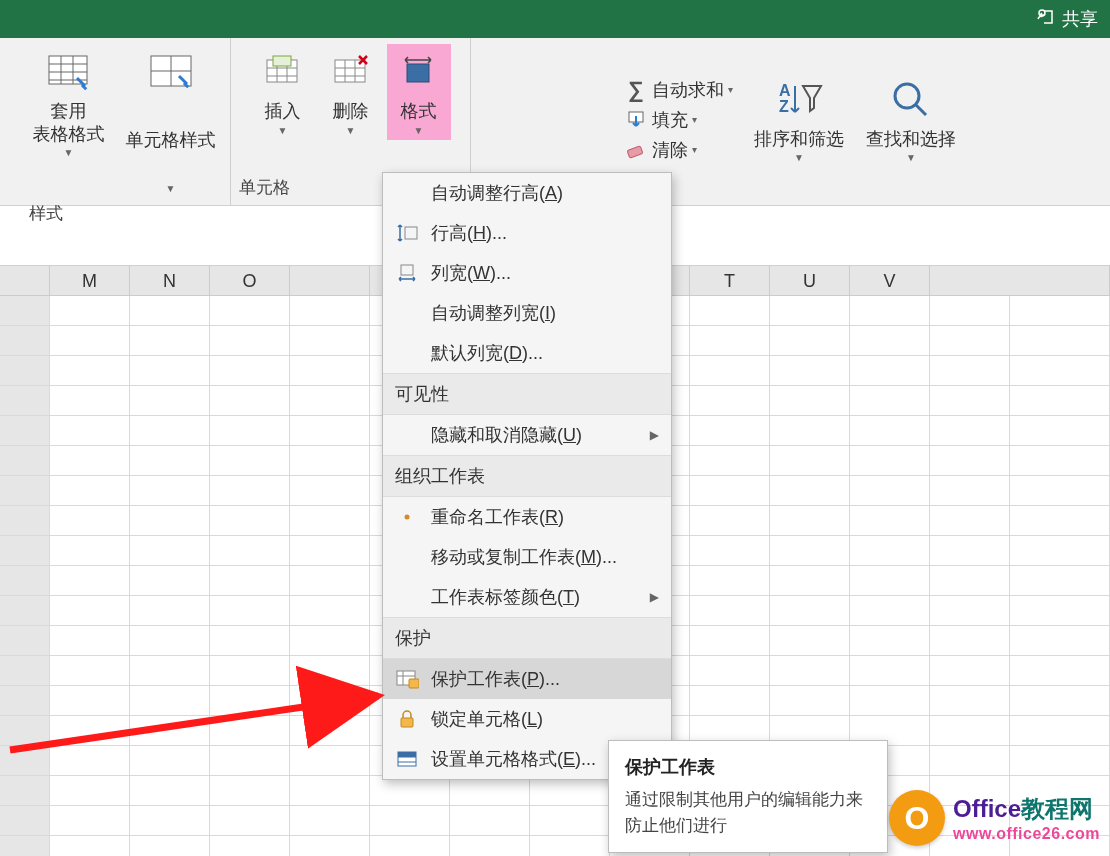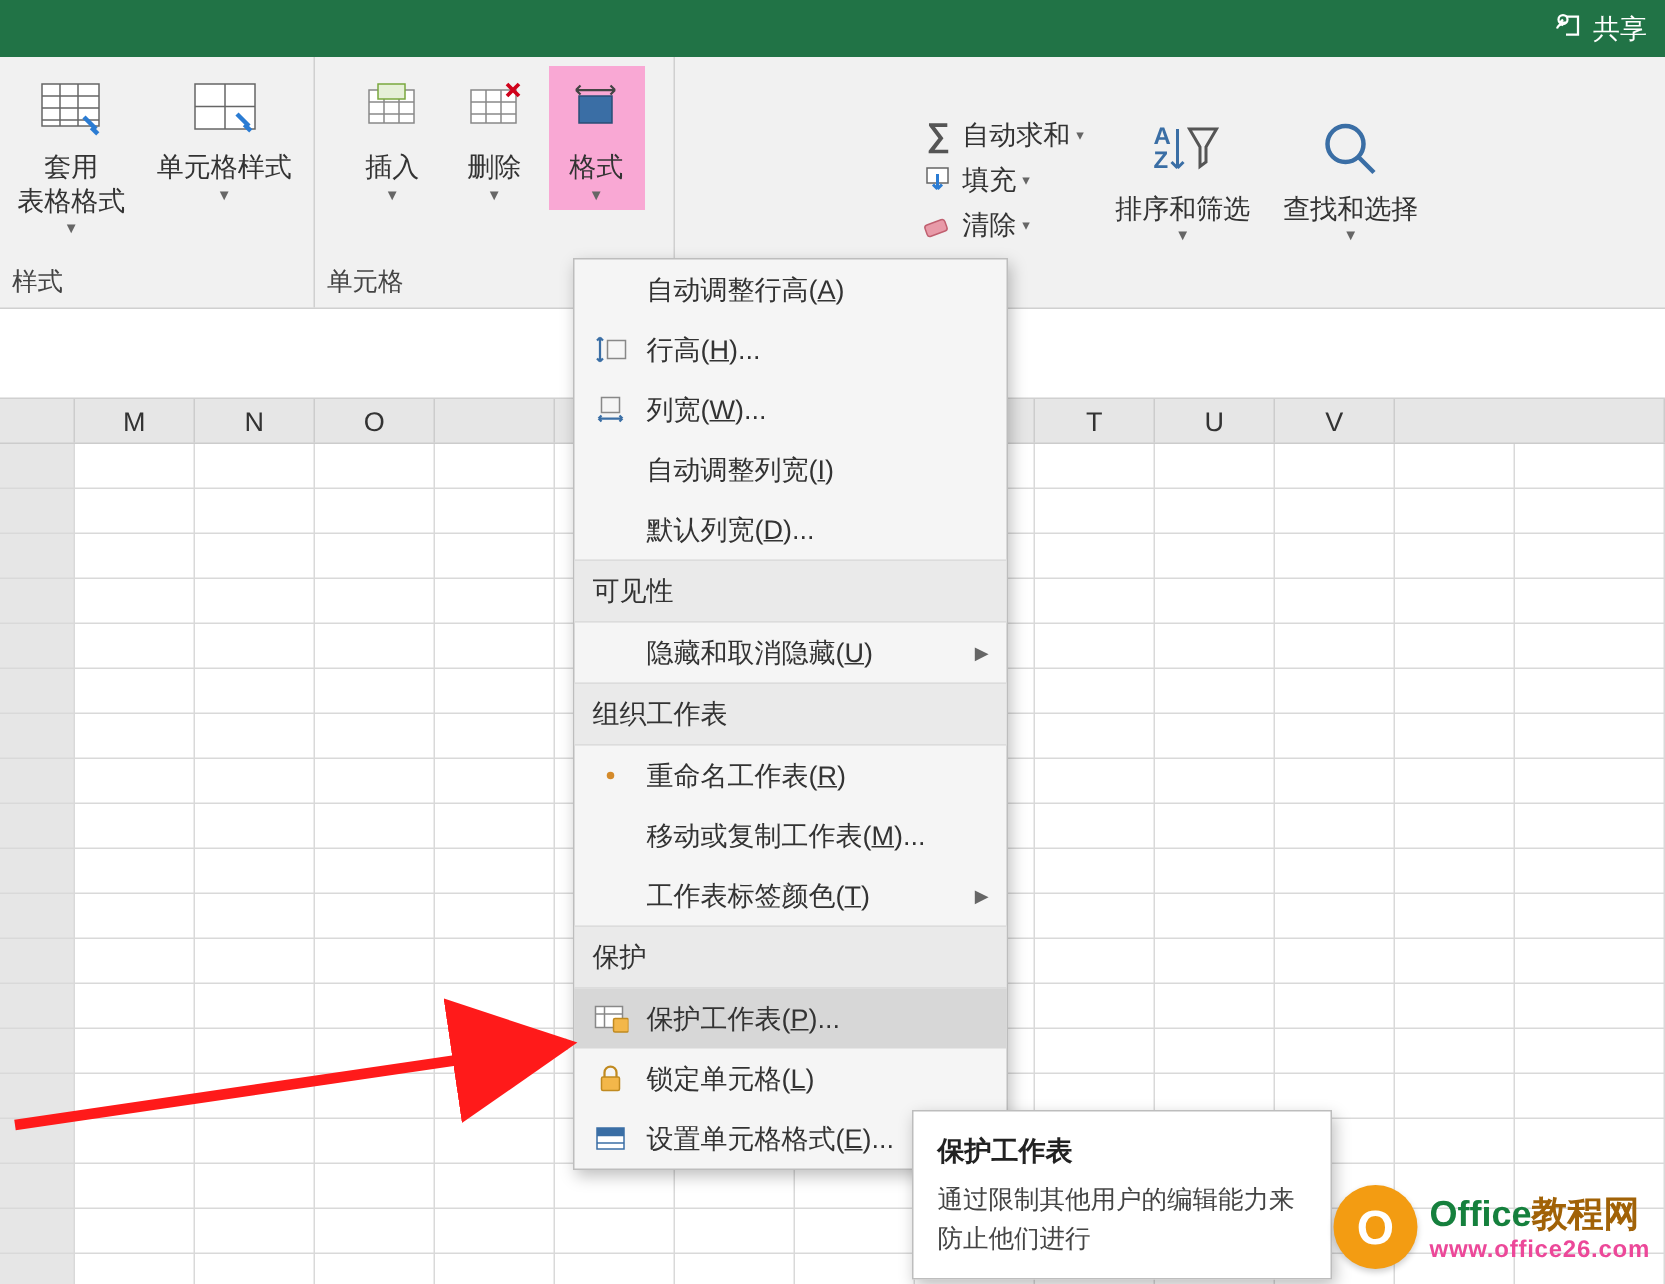--- a/index.html
+++ b/index.html
@@ -81,60 +81,60 @@
   display: flex; align-items: center; gap: 8px;
 }
 .wm-logo {
   width: 56px; height: 56px; background: #f39c12; border-radius: 28px;
   display: flex; align-items: center; justify-content: center;
   color: #fff; font-size: 32px; font-weight: bold;
   box-shadow: 0 2px 4px rgba(0,0,0,0.2);
 }
 .wm-text { display: flex; flex-direction: column; }
 .wm-line1 { font-size: 24px; font-weight: bold; }
-.wm-line1 .c-o { color: #15803d; }
-.wm-line1 .c-g { color: #a16207; }
+.wm-line1 .c-o { color: #4c1d95; }
+.wm-line1 .c-g { color: #0f766e; }
 .wm-line2 { font-size: 16px; color: #ec4899; font-weight: bold; letter-spacing: 0.5px; }
 </style>
 </head>
 <body>
 
 <div class="title-bar">
   <span class="share-icon">
     <svg width="20" height="20" viewBox="0 0 20 20">
         <path d="M8 4 h8 v12 h-8 M4 8 l4 0 M4 8 l2 -2 M4 8 l2 2" stroke="#fff" stroke-width="1.5" fill="none"></path>
         <circle cx="6" cy="6" r="3" fill="none" stroke="#fff" stroke-width="1.5"></circle>
         <path d="M6 9 q-3 0 -4 3" stroke="#fff" stroke-width="1.5" fill="none"></path>
       </svg>
   </span>
   <span>共享</span>
 </div>
 
 <div class="ribbon">
 
-  <div class="ribbon-group" style="width:210px;">
+  <div class="ribbon-group" style="width:210px;margin-left:21px;">
     <div class="ribbon-group-items">
       <div class="big-btn">
         <span class="icon">
           <svg width="44" height="40">
               <rect x="2" y="4" width="38" height="28" fill="#fff" stroke="#666"></rect>
               <line x1="2" y1="12" x2="40" y2="12" stroke="#666"></line>
               <line x1="2" y1="20" x2="40" y2="20" stroke="#666"></line>
               <line x1="2" y1="28" x2="40" y2="28" stroke="#666"></line>
               <line x1="14" y1="4" x2="14" y2="32" stroke="#666"></line>
               <line x1="26" y1="4" x2="26" y2="32" stroke="#666"></line>
               <path d="M30 26 l8 8" stroke="#2b7cd3" stroke-width="3"></path>
               <rect x="36" y="32" width="6" height="3" fill="#2b7cd3" transform="rotate(45 36 32)"></rect>
             </svg>
         </span>
         <span class="lbl" style="white-space:pre-line;">套用
 表格格式</span>
         <span class="dd-arrow">▼</span>
       </div>
-      <div class="big-btn" style="width:110px;">
+      <div class="big-btn" style="width:110px;gap:29px;">
         <span class="icon">
           <svg width="44" height="40">
               <rect x="2" y="4" width="40" height="30" fill="#fff" stroke="#666"></rect>
               <line x1="22" y1="4" x2="22" y2="34" stroke="#666"></line>
               <line x1="2" y1="19" x2="42" y2="19" stroke="#666"></line>
               <path d="M30 24 l8 8" stroke="#2b7cd3" stroke-width="3"></path>
               <rect x="36" y="30" width="6" height="3" fill="#2b7cd3" transform="rotate(45 36 30)"></rect>
             </svg>
         </span>
         <span class="lbl">单元格样式</span>

